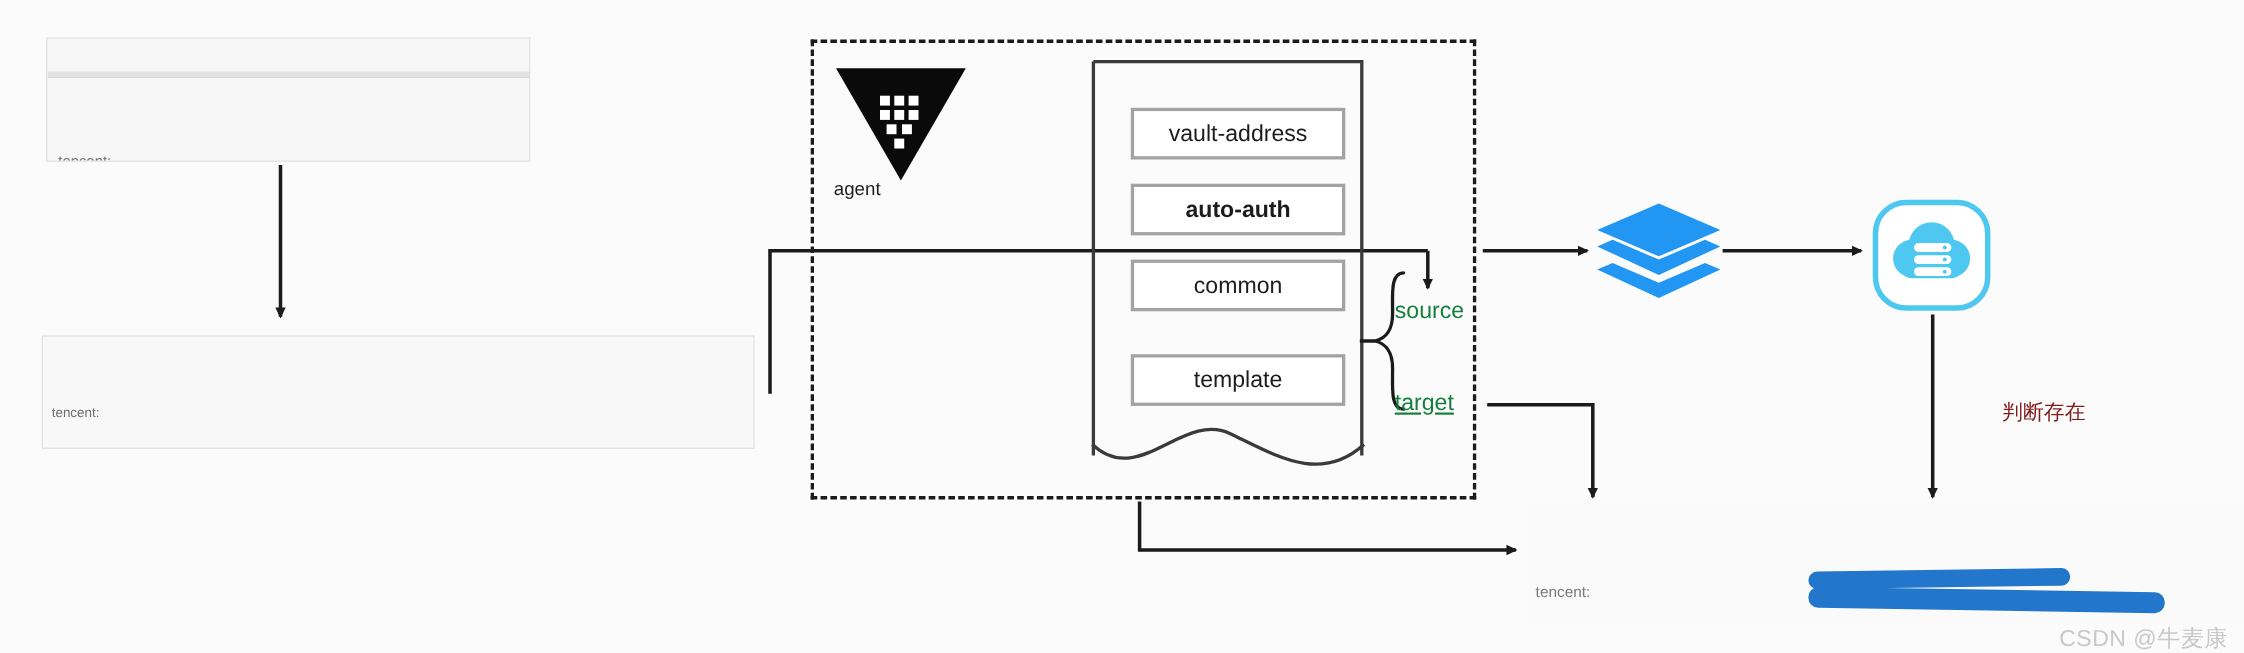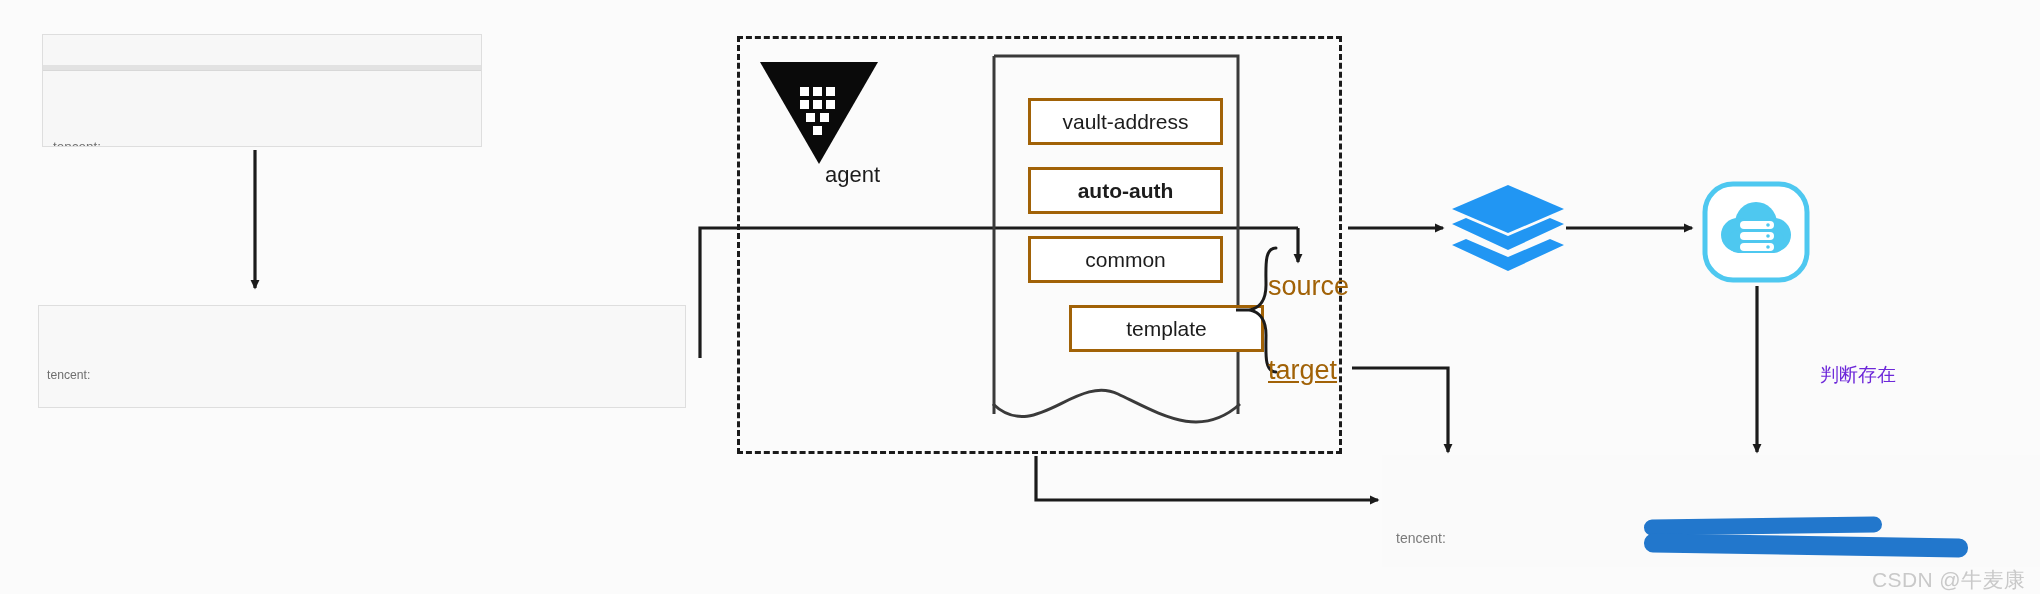--- a/index.html
+++ b/index.html
@@ -79,78 +79,78 @@
   
   #vault-logo {
     position: absolute;
     left: 758px; top: 59px;
     width: 122px; height: 108px;
   }
   #agent-label {
     position: absolute;
     left: 758px; top: 162px;
     width: 122px;
-    text-align: right;
-    font-size: 22px;
+    text-align: left;
+    font-size: 17px;
     color: #1c1c1c;
   }
 
   
   #config-doc {
     position: absolute;
     left: 990px; top: 54px; width: 252px; height: 362px;
   }
   .cfg-item {
     position: absolute;
     left: 38px;
     width: 195px;
     height: 47px;
-    border: 3px solid #a16207;
+    border: 3px solid #a3a3a3;
     box-sizing: border-box;
     background: #ffffff;
     display: flex;
     align-items: center;
     justify-content: center;
     font-size: 21px;
     color: #1c1c1c;
   }
   #cfg-vault-address { top: 44px; }
   #cfg-auto-auth     { top: 113px; font-weight: bold; }
   #cfg-common        { top: 182px; }
-  #cfg-template      { top: 251px; margin-left: 41px; }
+  #cfg-template      { top: 268px; }
 
   
   #brace-svg {
     position: absolute;
     left: 1236px; top: 245px; width: 46px; height: 130px;
   }
   .side-label {
     position: absolute;
-    font-size: 27px;
-    color: #a16207;
+    font-size: 21px;
+    color: #15803d;
   }
   #label-source { left: 1268px; top: 271px; }
   #label-target { left: 1268px; top: 355px; text-decoration: underline; }
 
   
   #layers-icon {
     position: absolute;
     left: 1450px; top: 183px; width: 116px; height: 98px;
   }
   #cloud-db-icon {
     position: absolute;
     left: 1700px; top: 180px; width: 112px; height: 104px;
   }
 
   
   #exists-label {
     position: absolute;
     left: 1820px; top: 362px;
     font-size: 19px;
-    color: #6d28d9;
+    color: #7f1d1d;
     font-family: Liberation Serif, serif;
   }
 
   
   #watermark {
     position: absolute;
     left: 1872px; top: 566px;
     font-size: 21px;
     color: #c9c9c9;
     font-family: Liberation Sans, sans-serif;

